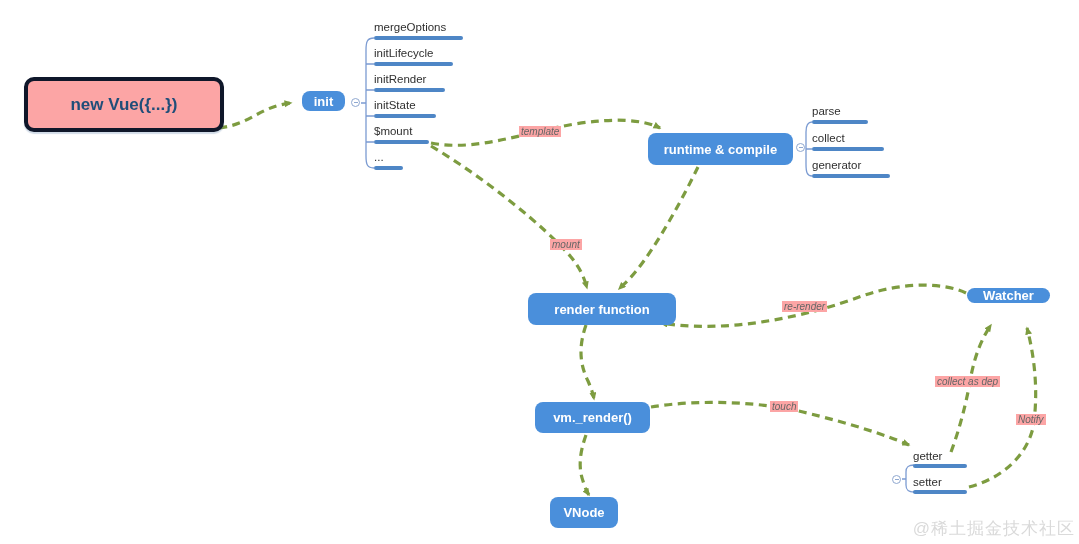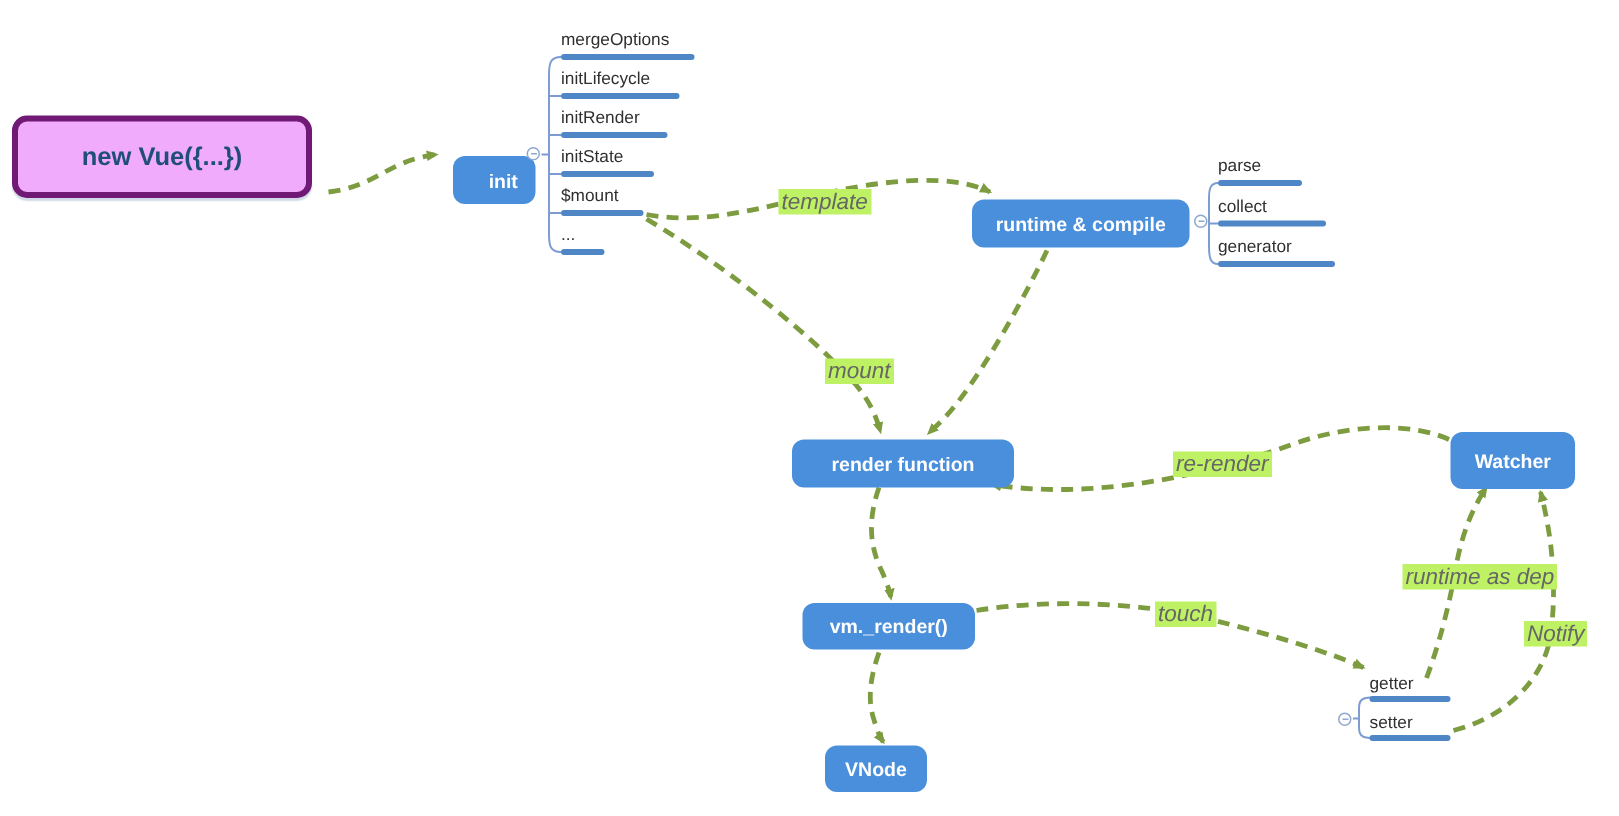--- a/index.html
+++ b/index.html
@@ -7,44 +7,44 @@
     position:relative;width:1079px;height:544px;background:#ffffff;
     font-family:"Liberation Sans", sans-serif;overflow:hidden;
   }
   #edges{position:absolute;left:0;top:0;width:1079px;height:544px;}
   .node{
     position:absolute;background:#4a8fdb;color:#ffffff;font-weight:bold;
     font-size:13px;border-radius:8px;display:flex;align-items:center;
     justify-content:center;white-space:nowrap;cursor:default;
   }
   .rootbox{
-    position:absolute;left:8px;top:77px;width:192px;height:47px;
-    background:#f0abfc;border:4px solid #701a75;border-radius:10px;
+    position:absolute;left:24px;top:77px;width:192px;height:47px;
+    background:#fca5a5;border:4px solid #0f172a;border-radius:10px;
     display:flex;align-items:center;justify-content:center;
     color:#1f4e79;font-weight:bold;font-size:17px;
     box-shadow:0 2px 1px rgba(70,110,160,0.25);
   }
   .topic-label{
     position:absolute;font-size:11.5px;color:#2f2f2f;text-align:left;
     white-space:nowrap;
   }
   .topic-bar{
     position:absolute;height:4px;background:#4e86c6;border-radius:2px;
   }
   .collapse{
     position:absolute;width:9px;height:9px;background:#ffffff;
     border:1px solid #8fa8d0;border-radius:50%;box-sizing:border-box;
   }
   .collapse::after{
     content:"";position:absolute;left:1.5px;top:3px;width:4px;height:1px;
     background:#8fa8d0;
   }
   .edge-label{
-    position:absolute;font-size:15px;font-style:italic;color:#666666;
-    background:#bef264;padding:0 2px;white-space:nowrap;
+    position:absolute;font-size:10px;font-style:italic;color:#666666;
+    background:#fca5a5;padding:0 2px;white-space:nowrap;
   }
   .watermark{
     position:absolute;left:903px;top:517px;width:172px;text-align:right;
     font-size:17px;color:#dadada;letter-spacing:1px;
   }
 </style>
 </head>
 <body>
 
 <div id="stage">
@@ -71,24 +71,24 @@
       <path marker-end="url(#arrow)" d="M586 325 C579 345 579 363 588 381 C591 388 593 393 594 399"></path>
       <path marker-end="url(#arrow)" d="M651 407 C700 399 762 402 803 412 C852 424 886 435 909 445"></path>
       <path marker-end="url(#arrow)" d="M951 452 C960 428 967 400 971 376 C975 355 982 338 991 325"></path>
       <path marker-end="url(#arrow)" d="M969 487 C1003 478 1026 456 1033 428 C1038 398 1036 362 1027 328"></path>
       <path marker-end="url(#arrow)" d="M586 435 C580 452 578 467 583 481 C585 488 587 492 589 495"></path>
     </g>
   </svg>
 
   <div class="rootbox">new Vue({...})</div>
 
-  <div class="node" style="left:302px;top:104px;width:43px;height:32px;padding-left:12px;">init</div>
+  <div class="node" style="left:302px;top:91px;width:43px;height:20px;">init</div>
   <div class="node" style="left:648px;top:133px;width:145px;height:32px;">runtime &amp; compile</div>
   <div class="node" style="left:528px;top:293px;width:148px;height:32px;">render function</div>
-  <div class="node" style="left:967px;top:288px;width:83px;height:38px;">Watcher</div>
+  <div class="node" style="left:967px;top:288px;width:83px;height:15px;">Watcher</div>
   <div class="node" style="left:535px;top:402px;width:115px;height:31px;">vm._render()</div>
   <div class="node" style="left:550px;top:497px;width:68px;height:31px;">VNode</div>
 
   <div class="collapse" style="left:351px;top:98px;"></div>
   <div class="collapse" style="left:796px;top:143px;"></div>
   <div class="collapse" style="left:892px;top:475px;"></div>
 
   <div class="topic-label" style="left:374px;top:21px;width:89px;">mergeOptions</div>
   <div class="topic-bar" style="left:374px;top:36px;width:89px;"></div>
   <div class="topic-label" style="left:374px;top:47px;width:79px;">initLifecycle</div>
@@ -111,17 +111,18 @@
 
   <div class="topic-label" style="left:913px;top:450px;width:54px;">getter</div>
   <div class="topic-bar" style="left:913px;top:464px;width:54px;"></div>
   <div class="topic-label" style="left:913px;top:476px;width:54px;">setter</div>
   <div class="topic-bar" style="left:913px;top:490px;width:54px;"></div>
 
   <div class="edge-label" style="left:519px;top:126px;">template</div>
   <div class="edge-label" style="left:550px;top:239px;">mount</div>
   <div class="edge-label" style="left:782px;top:301px;">re-render</div>
   <div class="edge-label" style="left:770px;top:401px;">touch</div>
-  <div class="edge-label" style="left:935px;top:376px;">runtime as dep</div>
+  <div class="edge-label" style="left:935px;top:376px;">collect as dep</div>
   <div class="edge-label" style="left:1016px;top:414px;">Notify</div>
 
+  <div class="watermark">@稀土掘金技术社区</div>
 
 </div>
 
 </body></html>

